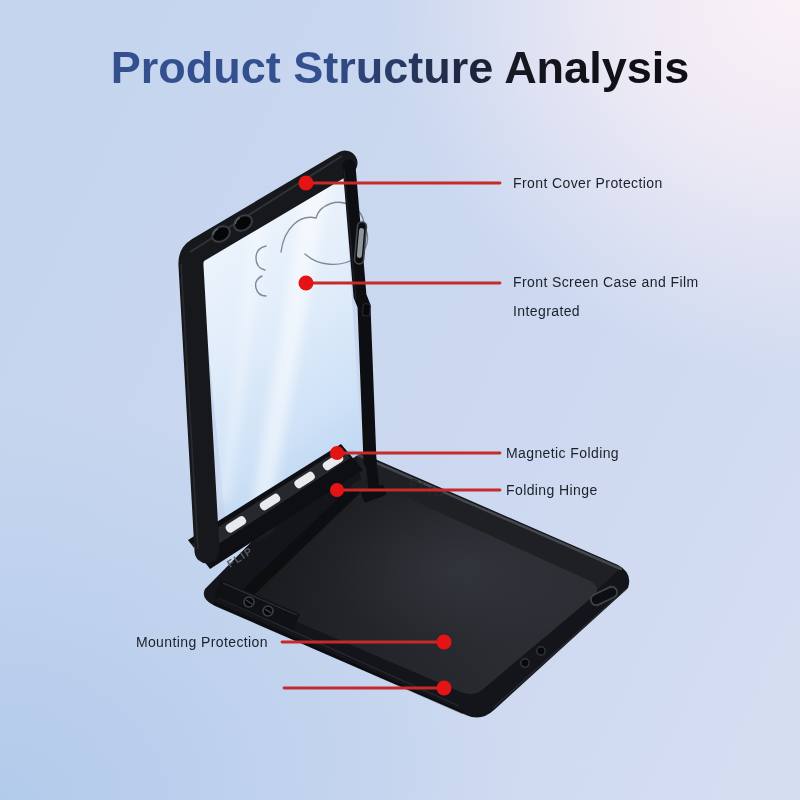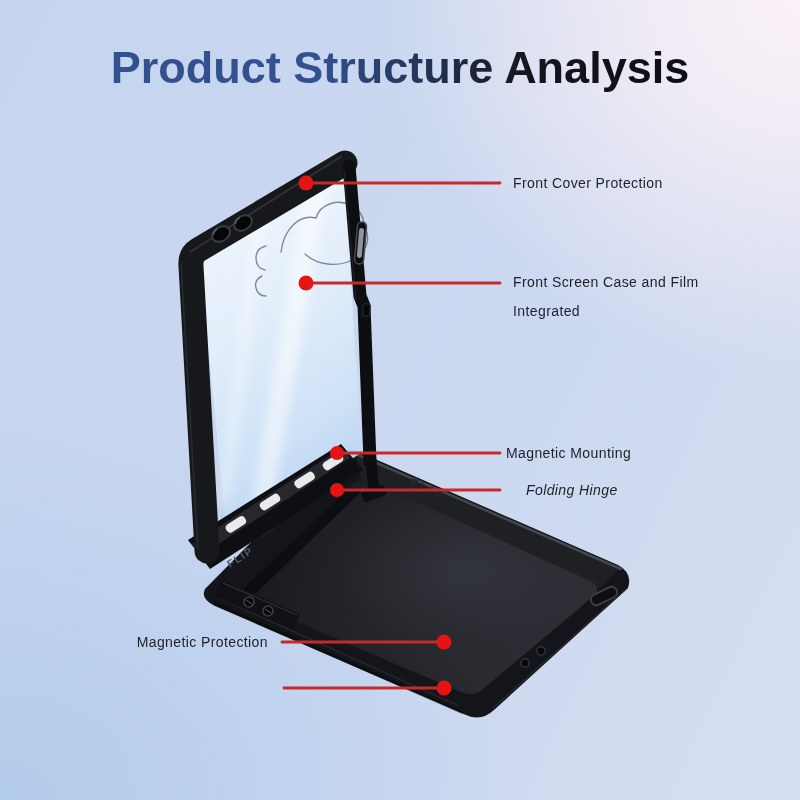--- a/index.html
+++ b/index.html
@@ -22,21 +22,21 @@
       -webkit-background-clip:text;background-clip:text;color:transparent;
     }
   }
   .lbl{
     position:absolute;font-size:14px;line-height:22px;letter-spacing:.4px;
     color:#1c2027;white-space:nowrap;
   }
   #lbl-front   {left:513px;top:172px;}
   #lbl-screen  {left:513px;top:268px;width:215px;white-space:normal;line-height:29px;}
   #lbl-magnetic{left:506px;top:442px;}
-  #lbl-hinge   {left:526px;top:479px;font-style:italic;}
+  #lbl-hinge   {left:506px;top:479px;}
   #lbl-velvet  {right:532px;top:631px;}
   #lbl-back    {right:532px;top:677px;}
   svg{position:absolute;left:0;top:0;}
 </style>
 </head>
 <body>
 
 <div class="stage">
 
   <div class="title">Product Structure Analysis</div>
@@ -151,17 +151,17 @@
       <circle cx="306" cy="283" r="7.5" fill="#e51414"></circle>
       <circle cx="337" cy="453" r="7" fill="#e51414"></circle>
       <circle cx="337" cy="490" r="7" fill="#e51414"></circle>
       <circle cx="444" cy="642" r="7.5" fill="#e51414"></circle>
       <circle cx="444" cy="688" r="7.5" fill="#e51414"></circle>
     </g>
   </svg>
 
   <div class="lbl" id="lbl-front">Front Cover Protection</div>
   <div class="lbl" id="lbl-screen">Front Screen Case and Film Integrated</div>
-  <div class="lbl" id="lbl-magnetic">Magnetic Mounting</div>
+  <div class="lbl" id="lbl-magnetic">Magnetic Folding</div>
   <div class="lbl" id="lbl-hinge">Folding Hinge</div>
-  <div class="lbl" id="lbl-velvet">Magnetic Protection</div>
+  <div class="lbl" id="lbl-velvet">Mounting Protection</div>
 
 </div>
 
 </body></html>

